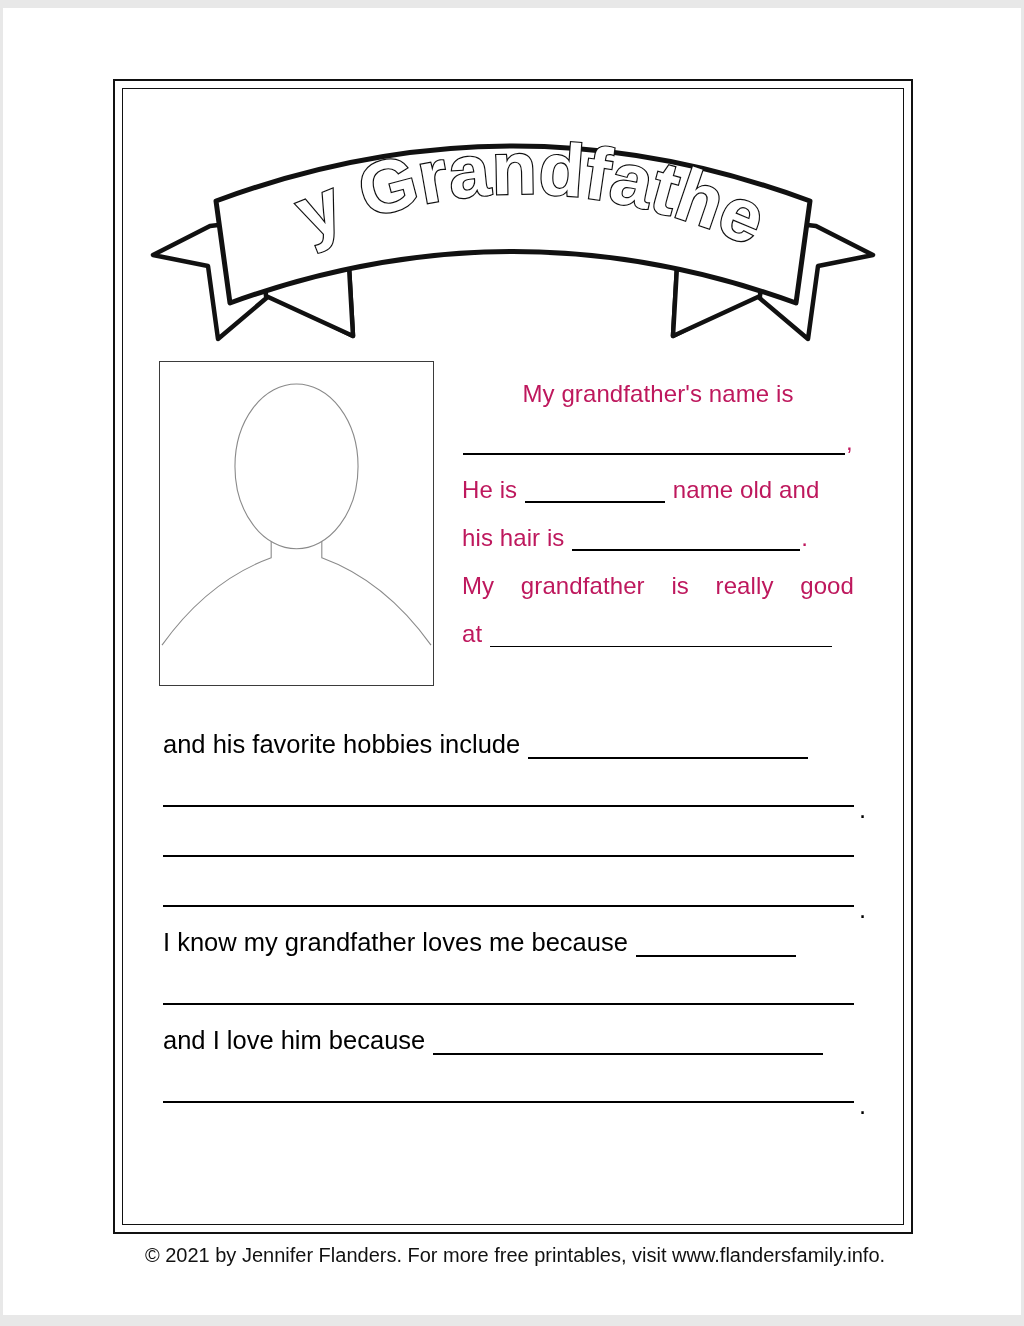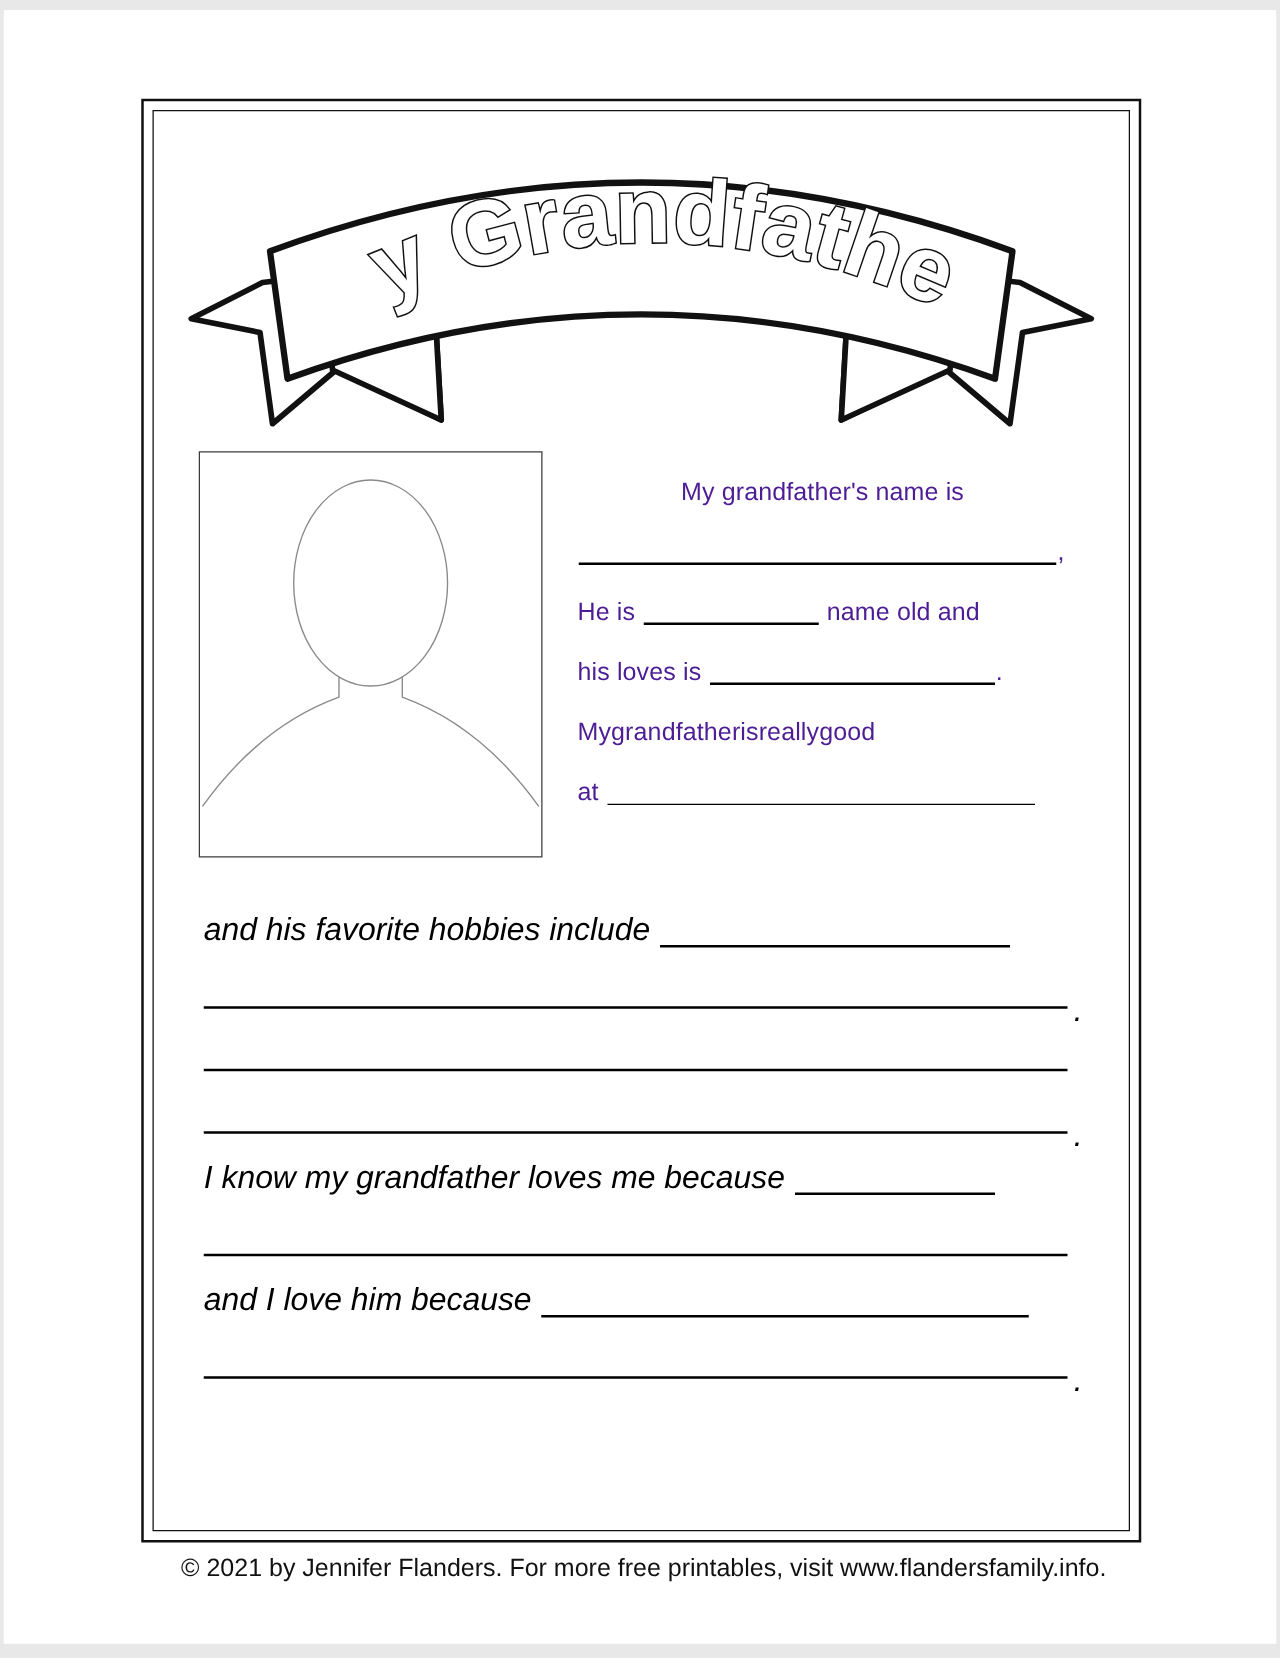--- a/index.html
+++ b/index.html
@@ -70,43 +70,44 @@
     background: #fff;
   }
   #photo-frame svg { display: block; width: 100%; height: 100%; }
 
   
   #intro-block {
     position: absolute;
     left: 459px;
     top: 362px;
     width: 392px;
-    color: #4c1d95;
-    font-size: 20px;
+    color: #be185d;
+    font-size: 24px;
     line-height: 48px;
     letter-spacing: 0.1px;
   }
   #intro-block .ln { white-space: nowrap; }
   #intro-block .ln.center { text-align: center; }
   #intro-block .ln.justify {
     display: flex;
+    justify-content: space-between;
     white-space: normal;
   }
 
   
   #lines-block {
     position: absolute;
     left: 160px;
     top: 712px;
     width: 691px;
     color: #000;
     font-size: 25.5px;
     line-height: 48px;
   }
-  #lines-block .row { position: relative; height: 48px; white-space: nowrap; font-style: italic; }
+  #lines-block .row { position: relative; height: 48px; white-space: nowrap; }
   #lines-block .row.gap { height: 50px; }
 
   
   .rule {
     display: inline-block;
     border-bottom: 2px solid #000;
     height: 1.02em;
     vertical-align: -0.22em;
     margin: 0 1px;
   }
@@ -194,21 +195,21 @@
       </div>
 
 
       <div class="ln">
         <span>He is</span>
         <span class="rule" style="width:140px"></span>
         <span>name old and</span>
       </div>
 
       <div class="ln">
-        <span>his loves is</span>
+        <span>his hair is</span>
         <span class="rule" style="width:228px"></span><span>.</span>
       </div>
 
       <div class="ln justify">
         <span>My</span>
         <span>grandfather</span>
         <span>is</span>
         <span>really</span>
         <span>good</span>
       </div>

